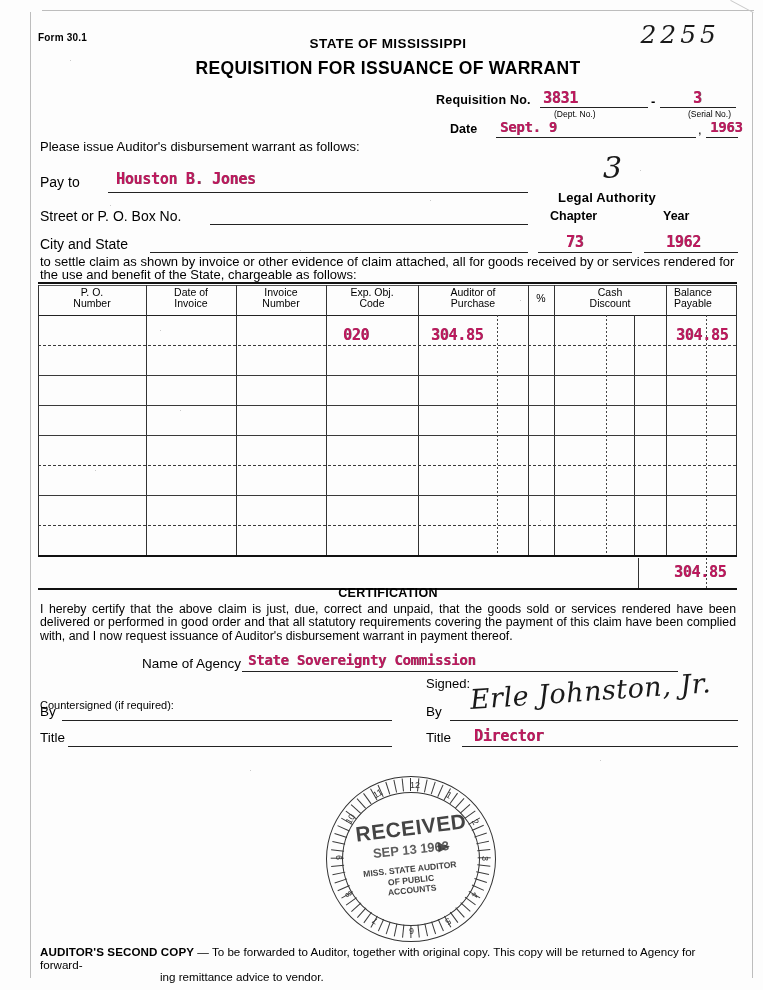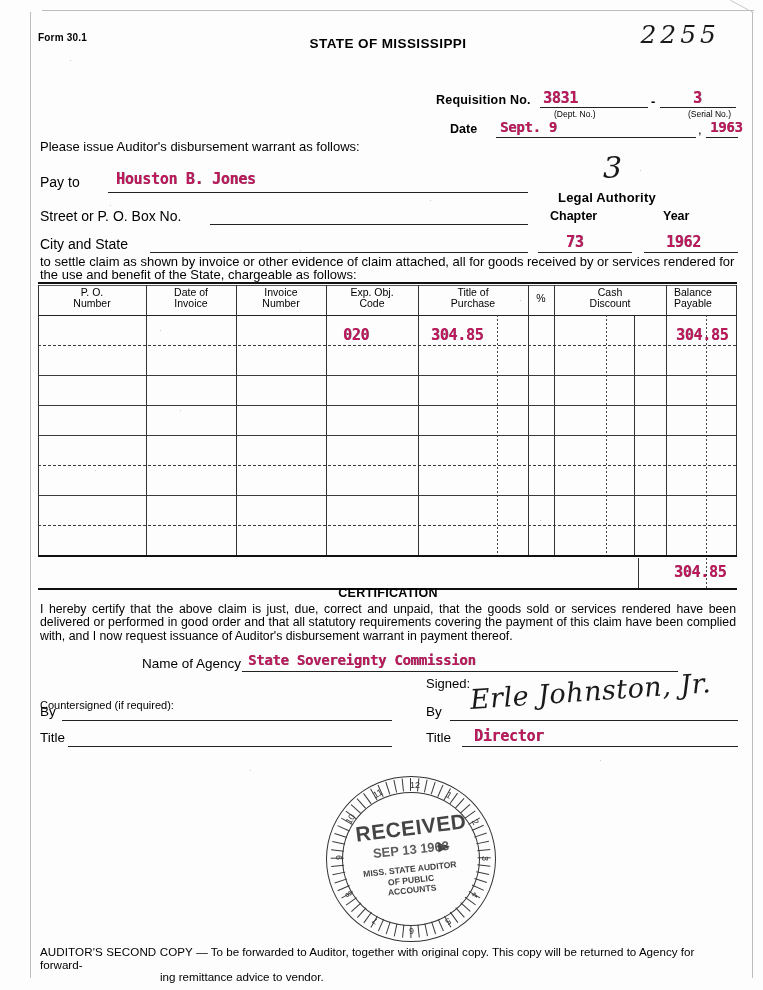--- a/index.html
+++ b/index.html
@@ -104,40 +104,41 @@
   .stamp-date{position:absolute;left:22px;top:66px;width:126px;text-align:center;font-size:13px;font-weight:bold;
      color:#3a3a3a;transform:rotate(-6deg);opacity:.82;}
   .stamp-auth{position:absolute;left:20px;top:88px;width:130px;text-align:center;font-size:8.6px;line-height:10.5px;
      font-weight:bold;color:#2f2f2f;transform:rotate(-6deg);opacity:.9;}
   .arrowhead{position:absolute;left:112px;top:66px;width:0;height:0;
      border-left:12px solid #333;border-top:5px solid transparent;border-bottom:5px solid transparent;
      transform:rotate(-6deg);opacity:.85;}
 
   
   .footer{left:2px;top:928px;width:696px;font-size:11.6px;line-height:12.6px;white-space:normal;}
-  .footer .fbold{font-weight:normal;letter-spacing:.1px;}
+  .footer .fbold{font-weight:bold;letter-spacing:.1px;}
   .footer .find{display:block;padding-left:120px;}
 
   .speck{position:absolute;background:#b9b9b9;width:1px;height:1px;border-radius:50%;}
 </style>
 </head>
 <body>
 
 <div id="page">
 
   <div class="scanedge top"></div>
   <div class="scanedge left"></div>
   <div class="scanedge right"></div>
   <div class="corner"></div>
 
   <div class="sheet">
 
     <div class="t formno">Form 30.1</div>
     <div class="t archno hand">2255</div>
     <div class="t state">STATE OF MISSISSIPPI</div>
+    <div class="t title">REQUISITION FOR ISSUANCE OF WARRANT</div>
 
     <div class="t pleaseissue">Please issue Auditor's disbursement warrant as follows:</div>
 
     <div class="t reqlabel">Requisition No.</div>
     <div class="t reqno tw">3831</div>
     <div class="rule" style="left:502px;top:89px;width:108px;"></div>
     <div class="t dash">-</div>
     <div class="t serialno tw">3</div>
     <div class="rule" style="left:622px;top:89px;width:76px;"></div>
     <div class="t deptcap">(Dept. No.)</div>
@@ -187,21 +188,21 @@
       </div>
       <div class="hcell" style="left:198px;width:90px;">
         <div>Invoice</div>
         <div>Number</div>
       </div>
       <div class="hcell" style="left:288px;width:92px;">
         <div>Exp. Obj.</div>
         <div>Code</div>
       </div>
       <div class="hcell" style="left:380px;width:110px;">
-        <div>Title of</div>
+        <div>Auditor of</div>
         <div>Purchase</div>
       </div>
       <div class="hcell" style="left:490px;width:26px;top:11px;">
         <div>%</div>
       </div>
       <div class="hcell" style="left:516px;width:112px;">
         <div>Cash</div>
         <div>Discount</div>
       </div>
       <div class="hcell" style="left:628px;width:54px;">

